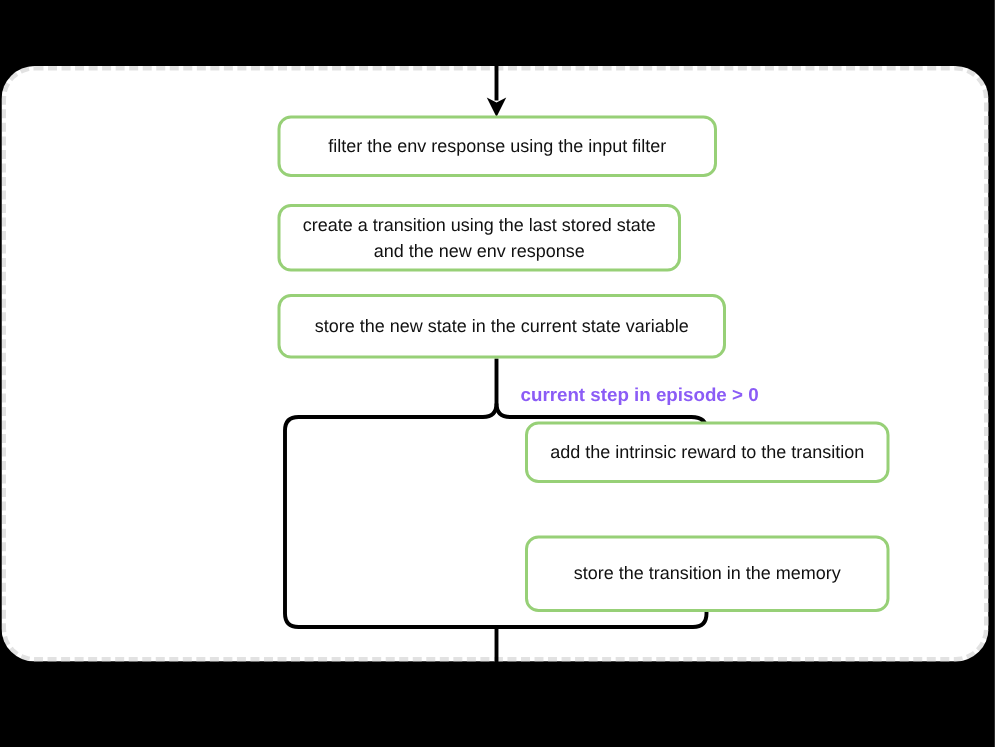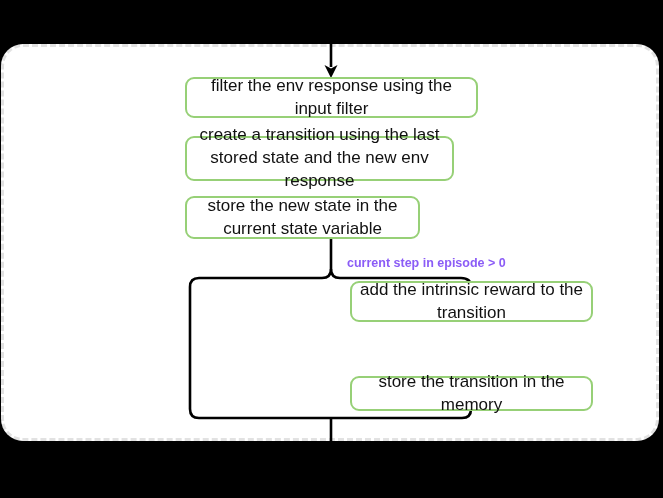--- a/index.html
+++ b/index.html
@@ -46,30 +46,30 @@
   .node {
     position: absolute;
     box-sizing: border-box;
     background: #ffffff;
     border: 2.5px solid #97d077;
     border-radius: 9px;
     display: flex;
     align-items: center;
     justify-content: center;
     text-align: center;
-    font-size: 17px;
+    font-size: 12px;
     line-height: 1.35;
     color: #111111;
     padding: 2px 8px;
   }
   #n1 { left: 185px; top: 77px;  width: 293px; height: 41px; }
   #n2 { left: 185px; top: 136px; width: 269px; height: 45px; }
-  #n3 { left: 185px; top: 196px; width: 235px; height: 43px; }
+  #n3 { left: 185px; top: 196px; width: 299px; height: 43px; }
   #n4 { left: 350px; top: 281px; width: 243px; height: 41px; }
-  #n5 { left: 350px; top: 376px; width: 243px; height: 35px; }
+  #n5 { left: 350px; top: 357px; width: 243px; height: 51px; }
   .condition-label {
     position: absolute;
     left: 347px;
     top: 256px;
     font-size: 12.5px;
     font-weight: bold;
     color: #8b5cf6;
     white-space: nowrap;
   }
 </style>

